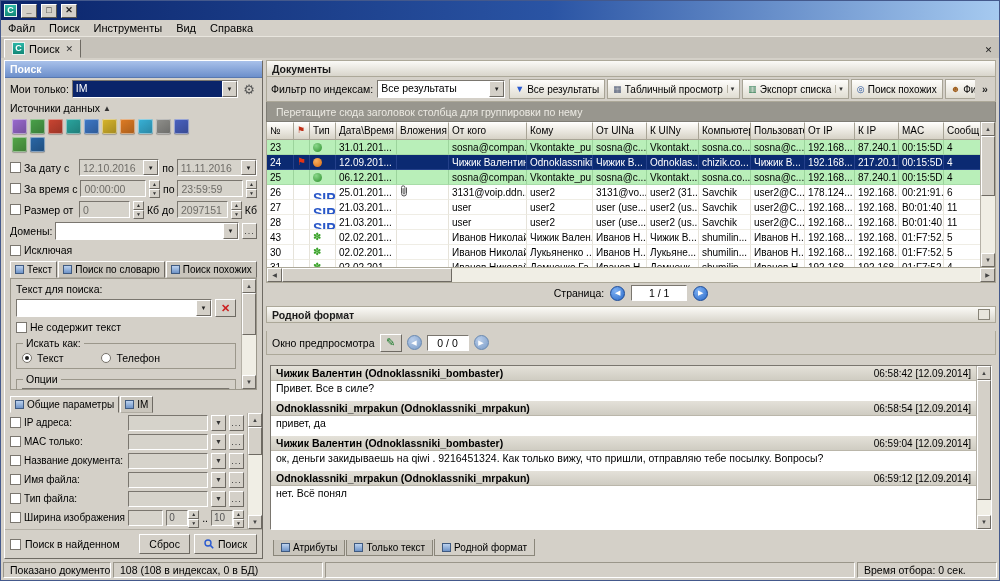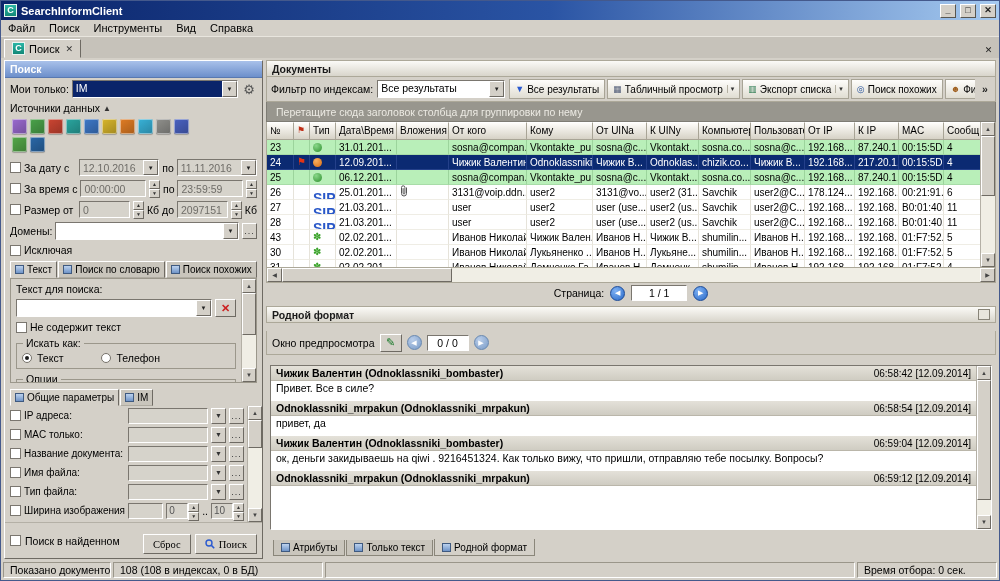--- a/index.html
+++ b/index.html
@@ -58,21 +58,21 @@
 .xbtn{flex:0 0 21px;height:18px;display:flex;align-items:center;justify-content:center;color:#c22;font-weight:bold;font-size:11px;}
 .raisedbtn{background:#d4d0c8;border:1px solid;border-color:#fff #6e6a63 #6e6a63 #fff;}
 .prow{display:flex;align-items:center;gap:3px;padding:0 3px 0 5px;height:19px;flex:0 0 19px;}
 .plabel{flex:0 0 101px;font-size:10px;white-space:nowrap;overflow:hidden;}
 .pinput{flex:1;height:16px;min-width:0;}
 .sqbtn{flex:0 0 15px;height:16px;font-size:7px;display:flex;align-items:center;justify-content:center;color:#333;}
 .sqbtn.dots{font-size:9px;letter-spacing:1px;}
 .spinbox{display:inline-flex;height:16px;}
 .spinbox .val{width:22px;background:#d6d3cb;border:1px solid;border-color:#7a766f #fff #fff #7a766f;font-size:10px;padding:1px 2px;color:#555;}
 .bottomrow{display:flex;align-items:center;gap:4px;padding:4px 5px;border-top:1px solid #b4b0a6;flex:0 0 auto;background:#d4d0c8;}
-.btn{height:20px;padding:0 9px;background:#d4d0c8;border:1px solid;border-color:#fff #6e6a63 #6e6a63 #fff;font-size:10.5px;display:inline-flex;align-items:center;gap:4px;font-family:Liberation Serif, serif;white-space:nowrap;margin-top:7px;}
+.btn{height:20px;padding:0 9px;background:#d4d0c8;border:1px solid;border-color:#fff #6e6a63 #6e6a63 #fff;font-size:10.5px;display:inline-flex;align-items:center;gap:4px;font-family:Liberation Sans, sans-serif;white-space:nowrap;}
 .paramwrap{display:flex;flex:0 0 116px;min-height:0;}
 .paramcol{flex:1;min-width:0;display:flex;flex-direction:column;}
 
 .vscroll{flex:0 0 15px;background:#f0eee5;display:flex;flex-direction:column;border-left:1px solid #b4b0a6;}
 .sbtn{height:14px;flex:0 0 14px;background:#d4d0c8;border:1px solid;border-color:#fff #6e6a63 #6e6a63 #fff;font-size:6px;text-align:center;line-height:12px;color:#444;}
 .sthumb{flex:0 0 42px;background:#d4d0c8;border:1px solid;border-color:#fff #6e6a63 #6e6a63 #fff;}
 .sfill{flex:1;}
 .hscroll{height:15px;flex:0 0 15px;display:flex;background:#f0eee5;border:1px solid #aca899;border-top:none;}
 .hbtn{width:15px;flex:0 0 15px;background:#d4d0c8;border:1px solid;border-color:#fff #6e6a63 #6e6a63 #fff;font-size:6px;text-align:center;line-height:12px;color:#444;}
 .hthumb{width:170px;background:#d4d0c8;border:1px solid;border-color:#fff #6e6a63 #6e6a63 #fff;}
@@ -127,21 +127,20 @@
 .scell.fill{flex:1;}
 .scell.c3{flex:0 0 140px;}
 </style>
 </head>
 <body>
 
 <div class="app">
 
   <div class="titlebar">
     <span class="appicon">C</span>
-    <span class="title-text">SearchInformClient</span>
     <span class="winbtn">_</span>
     <span class="winbtn">□</span>
     <span class="winbtn">✕</span>
   </div>
 
   <div class="menubar" id="menubar">
       <span class="menu-item">Файл</span>
       <span class="menu-item">Поиск</span>
       <span class="menu-item">Инструменты</span>
       <span class="menu-item">Вид</span>
@@ -714,20 +713,21 @@
                   <span class="msg-name">Чижик Валентин (Odnoklassniki_bombaster)</span>
                   <span class="msg-time">06:59:04 [12.09.2014]</span>
                 </div>
                 <div class="msg-body">ок, деньги закидываешь на qiwi . 9216451324. Как только вижу, что пришли, отправляю тебе посылку. Вопросы?</div>
               </div>
               <div class="msg">
                 <div class="msg-head">
                   <span class="msg-name">Odnoklassniki_mrpakun (Odnoklassniki_mrpakun)</span>
                   <span class="msg-time">06:59:12 [12.09.2014]</span>
                 </div>
+                <div class="msg-body">нет. Всё понял</div>
               </div>
             </div>
           <div class="vscroll">
             <span class="sbtn">▲</span>
             <span class="sthumb" style="flex:0 0 120px;"></span>
             <span class="sfill"></span>
             <span class="sbtn">▼</span>
           </div>
         </div>
 

